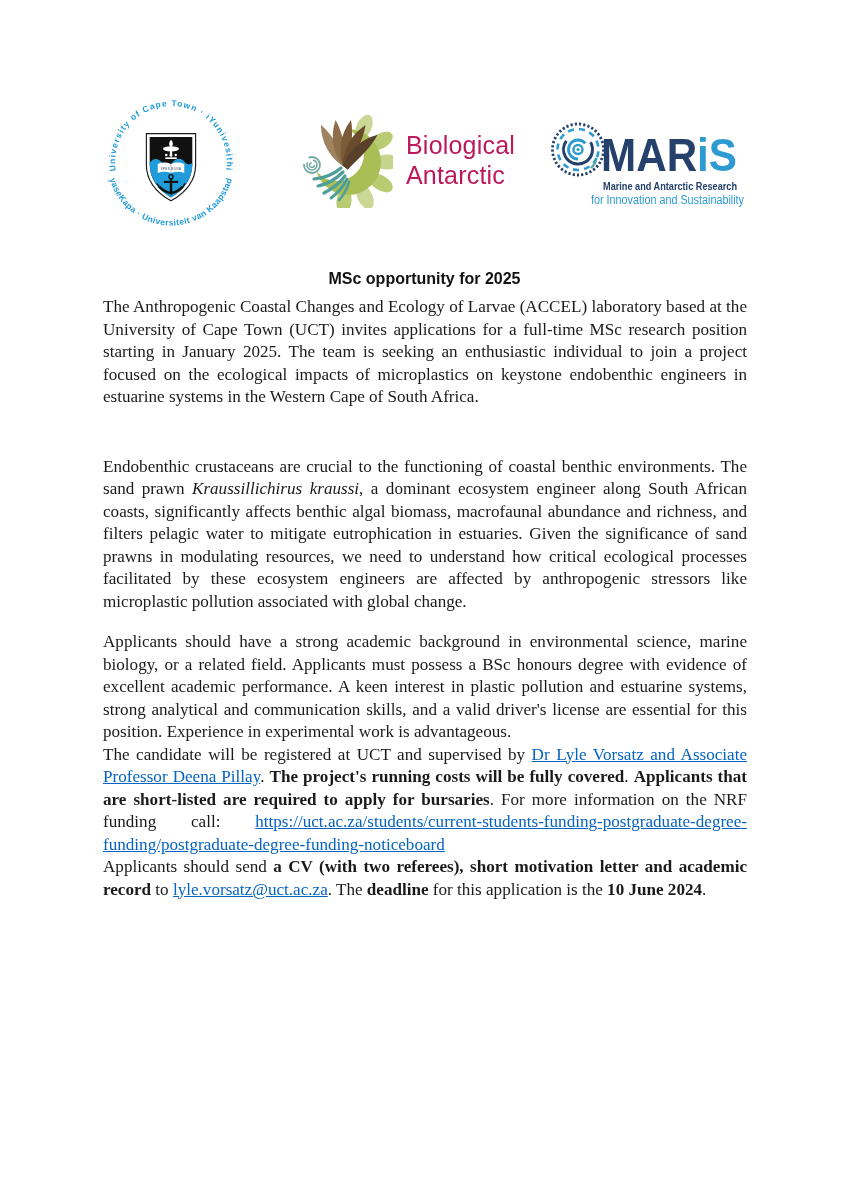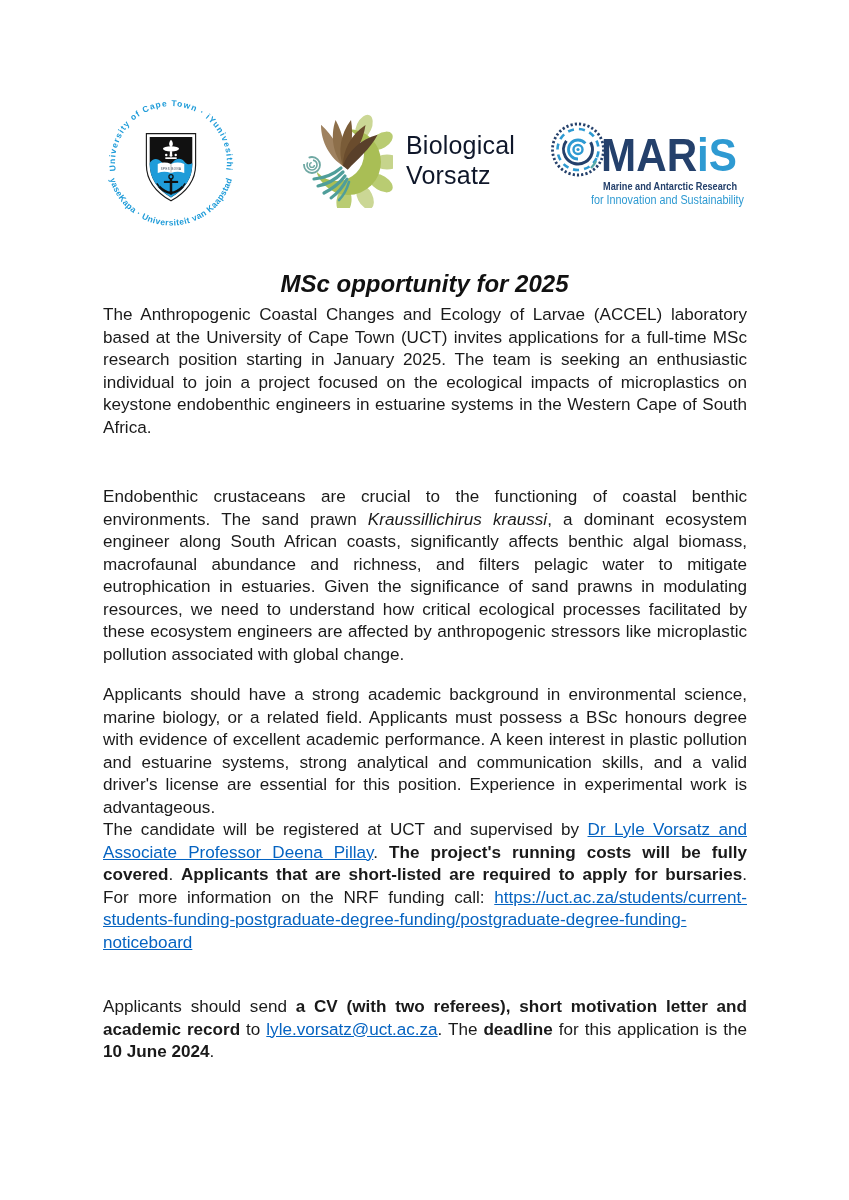--- a/index.html
+++ b/index.html
@@ -2,32 +2,32 @@
 <html><head>
 <meta charset="utf-8">
 <style>
   html,body{margin:0;padding:0;background:#fff;}
   .page{position:relative;width:849px;height:1200px;background:#ffffff;overflow:hidden;
         font-family:"Liberation Sans","DejaVu Sans",sans-serif;color:#1a1a1a;}
   
   .logo{position:absolute;}
   .uct-logo{left:100px;top:95px;width:142px;height:136px;}
   .biosci-logo{left:301px;top:108px;display:flex;align-items:flex-start;}
-  .biosci-text{margin-left:13px;margin-top:22px;font-size:25px;line-height:30px;color:#0f172a;letter-spacing:.2px;}
+  .biosci-text{margin-left:13px;margin-top:22px;font-size:25px;line-height:30px;color:#be185d;letter-spacing:.2px;}
   .biosci-text span{display:block;}
   .maris-logo{left:551px;top:112px;width:198px;height:96px;}
   
   .doc-title{position:absolute;top:256px;left:0;width:849px;text-align:center;
-             font-size:24px;font-weight:bold;line-height:24px;color:#111;font-style:italic;}
-  .doc-body{position:absolute;left:103px;top:304px;width:644px;}
+             font-size:16px;font-weight:bold;line-height:24px;color:#111;}
+  .doc-body{position:absolute;left:103px;top:296px;width:644px;font-family:Liberation Serif, serif;}
   .doc-body p{margin:0;font-size:17.1px;line-height:22.5px;text-align:justify;text-justify:inter-word;}
   .doc-body p.p1{margin-bottom:47px;}
   .doc-body p.p2{margin-bottom:18px;}
   .doc-body p.p3{}
-  .doc-body p.p4{margin-bottom:42px;}
+  .doc-body p.p4{}
   .doc-body .b{font-weight:bold;}
   .doc-body .i{font-style:italic;}
   .doc-body a.lnk{color:#0563C1;text-decoration:underline;cursor:pointer;}
   .ring-txt{font-size:9px;font-weight:bold;letter-spacing:1.1px;}
   .ring-txt2{font-size:9px;font-weight:bold;letter-spacing:.4px;}
 </style>
 </head>
 <body>
 
 <div class="page">
@@ -98,21 +98,21 @@
         <path d="M48,74 C46,81 43,87 38,92" stroke-width="2.6"></path>
       </g>
       <g stroke="#6fa8a3" fill="none">
         <circle cx="11" cy="57" r="8" stroke-width="1.8" stroke-dasharray="26 8"></circle>
         <circle cx="11" cy="57" r="5" stroke-width="1.6" stroke-dasharray="18 6"></circle>
         <circle cx="11" cy="57" r="2.4" stroke-width="1.4" stroke-dasharray="10 4"></circle>
       </g>
     </svg>
     <div class="biosci-text">
       <span>Biological</span>
-      <span>Vorsatz</span>
+      <span>Antarctic</span>
     </div>
   </div>
 
   <svg class="logo maris-logo" viewBox="0 0 198 96">
     <g fill="none">
       <circle cx="27" cy="37.5" r="25.5" stroke="#24406b" stroke-width="2.8" stroke-dasharray="2.2 2.1"></circle>
       <circle cx="27" cy="37.5" r="20.5" stroke="#2e9ad2" stroke-width="2.6" stroke-dasharray="6 5" transform="rotate(25 27 37.5)"></circle>
       <circle cx="27" cy="37.5" r="14.5" stroke="#24406b" stroke-width="3" stroke-dasharray="62 30" transform="rotate(-30 27 37.5)"></circle>
       <circle cx="27" cy="37.5" r="9.5" stroke="#2e9ad2" stroke-width="2.8" stroke-dasharray="38 22" transform="rotate(90 27 37.5)"></circle>
       <circle cx="27" cy="37.5" r="4.5" stroke="#2e9ad2" stroke-width="2.4"></circle>

